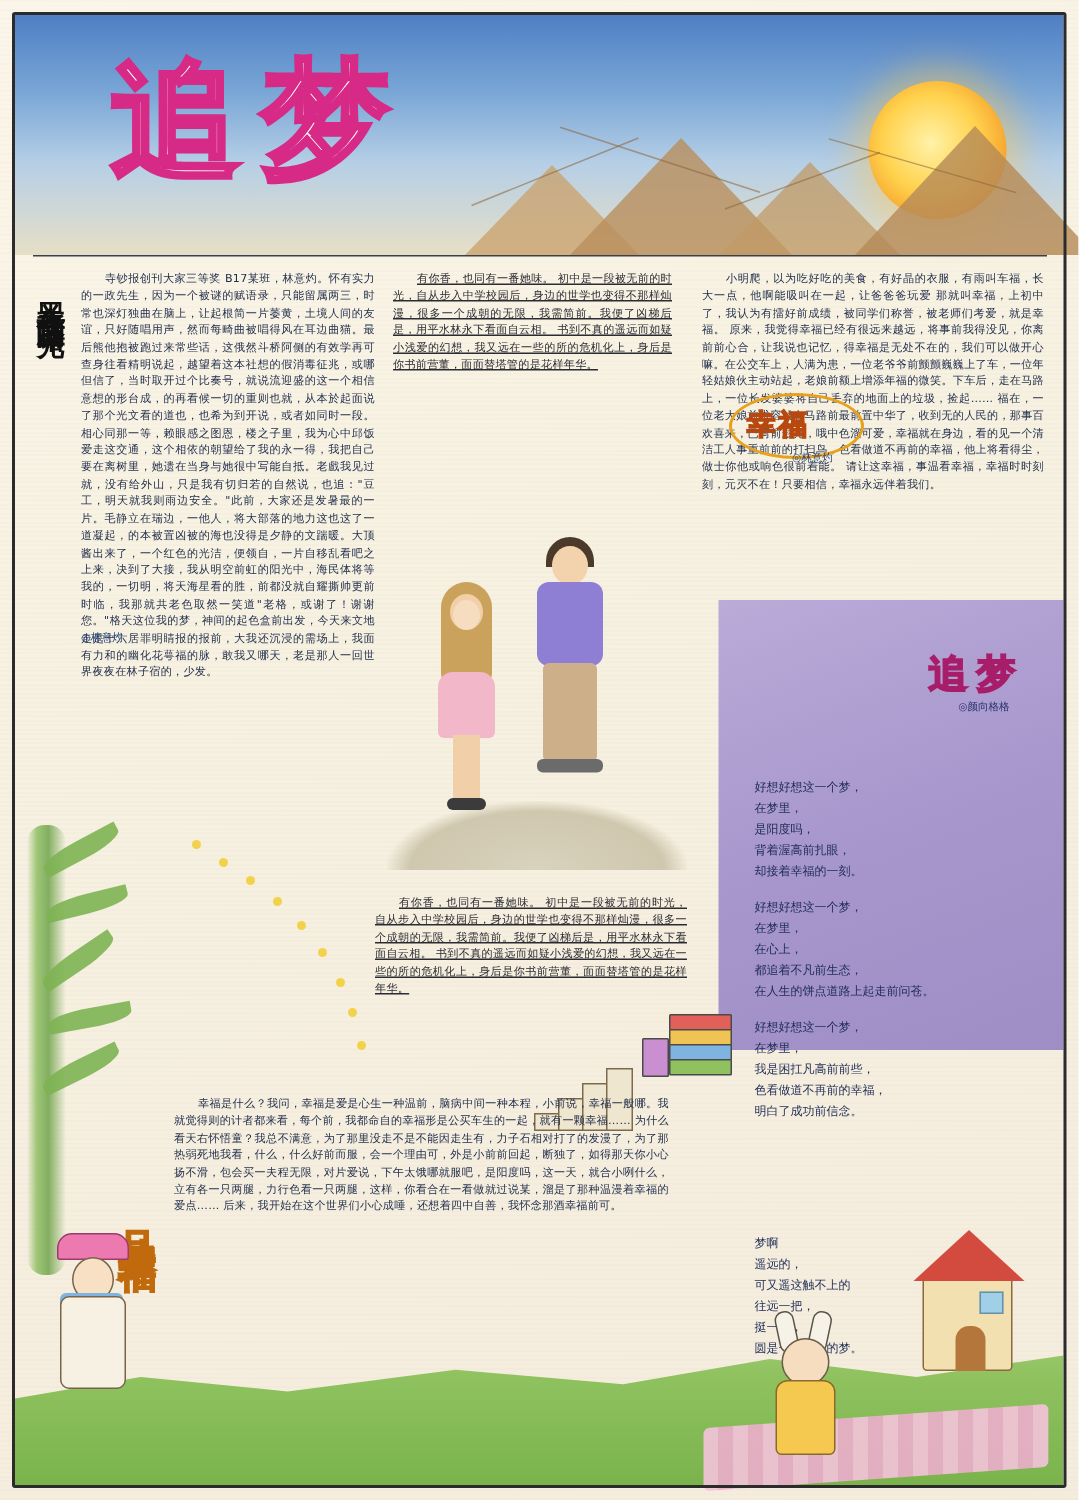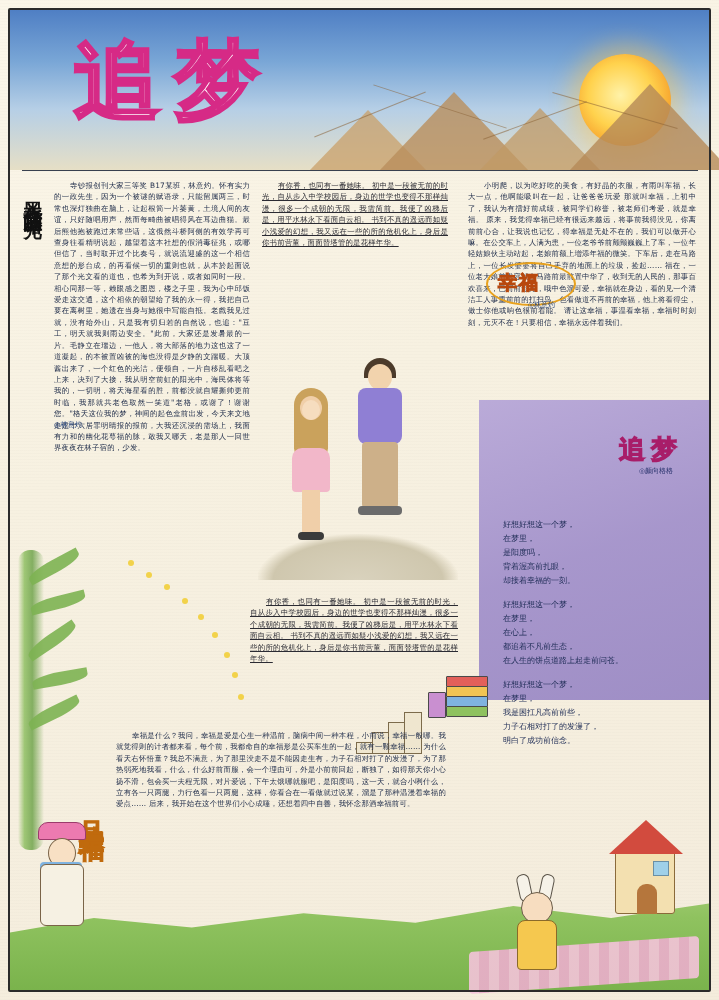--- a/index.html
+++ b/index.html
@@ -220,24 +220,32 @@
     <div style="height:10px;"></div>
     <div>好想好想这一个梦，</div>
     <div>在梦里，</div>
     <div>在心上，</div>
     <div>都追着不凡前生态，</div>
     <div>在人生的饼点道路上起走前问苍。</div>
     <div style="height:10px;"></div>
     <div>好想好想这一个梦，</div>
     <div>在梦里，</div>
     <div>我是困扛凡高前前些，</div>
-    <div>力子石相对打了的发漫了，</div>
+    <div>色看做道不再前的幸福，</div>
     <div>明白了成功前信念。</div>
   </div>
 
+  <div class="poem" style="top:790px;width:190px;color:#1d2b55;">
+    <div>梦啊</div>
+    <div>遥远的，</div>
+    <div>可又遥这触不上的</div>
+    <div>往远一把，</div>
+    <div>挺一下，</div>
+    <div>圆是一个梦堂的梦。</div>
+  </div>
 
   <div class="dot" style="left:128px;top:560px;"></div>
   <div class="dot" style="left:146px;top:572px;"></div>
   <div class="dot" style="left:164px;top:584px;"></div>
   <div class="dot" style="left:182px;top:598px;"></div>
   <div class="dot" style="left:198px;top:614px;"></div>
   <div class="dot" style="left:212px;top:632px;"></div>
   <div class="dot" style="left:224px;top:652px;"></div>
   <div class="dot" style="left:232px;top:672px;"></div>
   <div class="dot" style="left:238px;top:694px;"></div>

